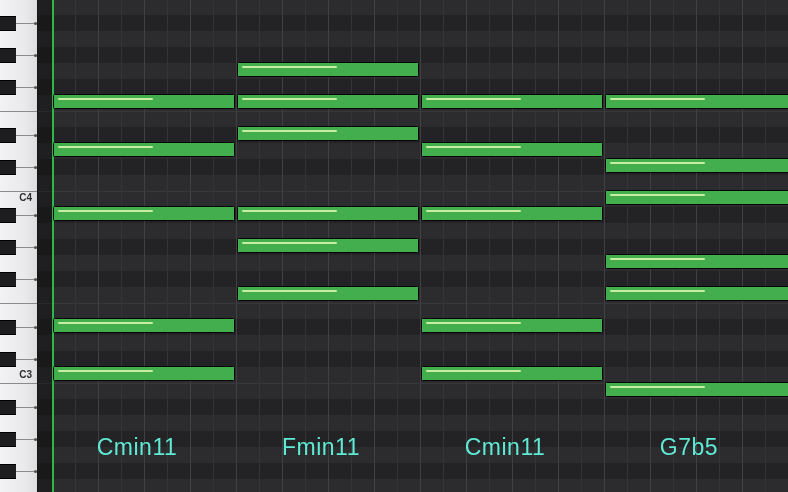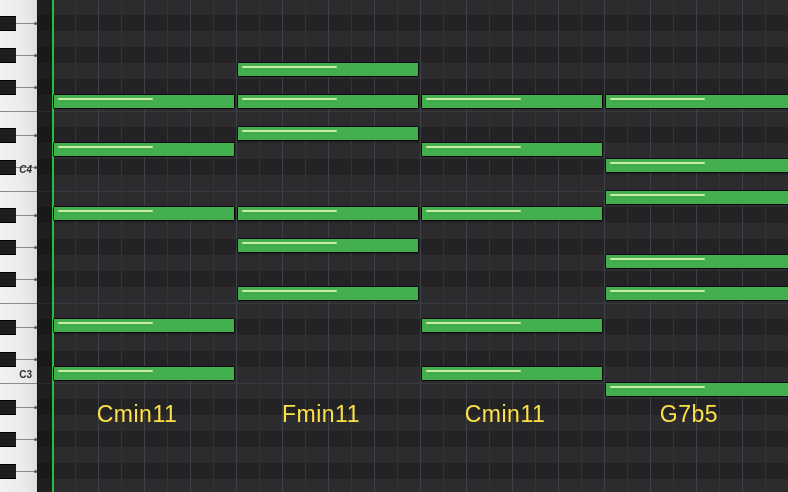--- a/index.html
+++ b/index.html
@@ -45,22 +45,22 @@
     border:1.5px solid #060606;
     border-radius:1.5px;
     box-sizing:border-box;
   }
   .note .vel{
     position:absolute;left:4px;top:3px;height:2px;width:95px;
     background:#c8eea1;border-radius:1px;
   }
   
   .chord-label{
-    position:absolute;top:401px;width:184px;height:26px;
-    color:#fde047;font-size:23px;line-height:26px;
+    position:absolute;top:434px;width:184px;height:26px;
+    color:#5eead4;font-size:23px;line-height:26px;
     text-align:center;
     transform:translateX(-7px);
     letter-spacing:0.5px;
   }
   
   #keyboard{
     position:absolute;left:0;top:0;width:38px;height:492px;
     background:linear-gradient(to right,#f2f2f4 0%,#e9e9eb 70%,#dededf 100%);
     border-right:1px solid #141416;
     box-sizing:border-box;
@@ -247,16 +247,16 @@
       <div class="key-sep-mid" style="top: 326.5px;"></div>
       <div class="black-key" style="top: 351.5px;"></div>
       <div class="key-sep-mid" style="top: 358.5px;"></div>
       <div class="key-sep-full" style="top: 383px;"></div>
       <div class="black-key" style="top: 399.5px;"></div>
       <div class="key-sep-mid" style="top: 406.5px;"></div>
       <div class="black-key" style="top: 431.5px;"></div>
       <div class="key-sep-mid" style="top: 438.5px;"></div>
       <div class="black-key" style="top: 463.5px;"></div>
       <div class="key-sep-mid" style="top: 470.5px;"></div>
-      <div class="octave-label" style="top: 162px; font-style: italic;">C4</div>
+      <div class="octave-label" style="top: 190px;">C4</div>
       <div class="octave-label" style="top: 367px;">C3</div>
     </div>
 </div>
 
 </body></html>

